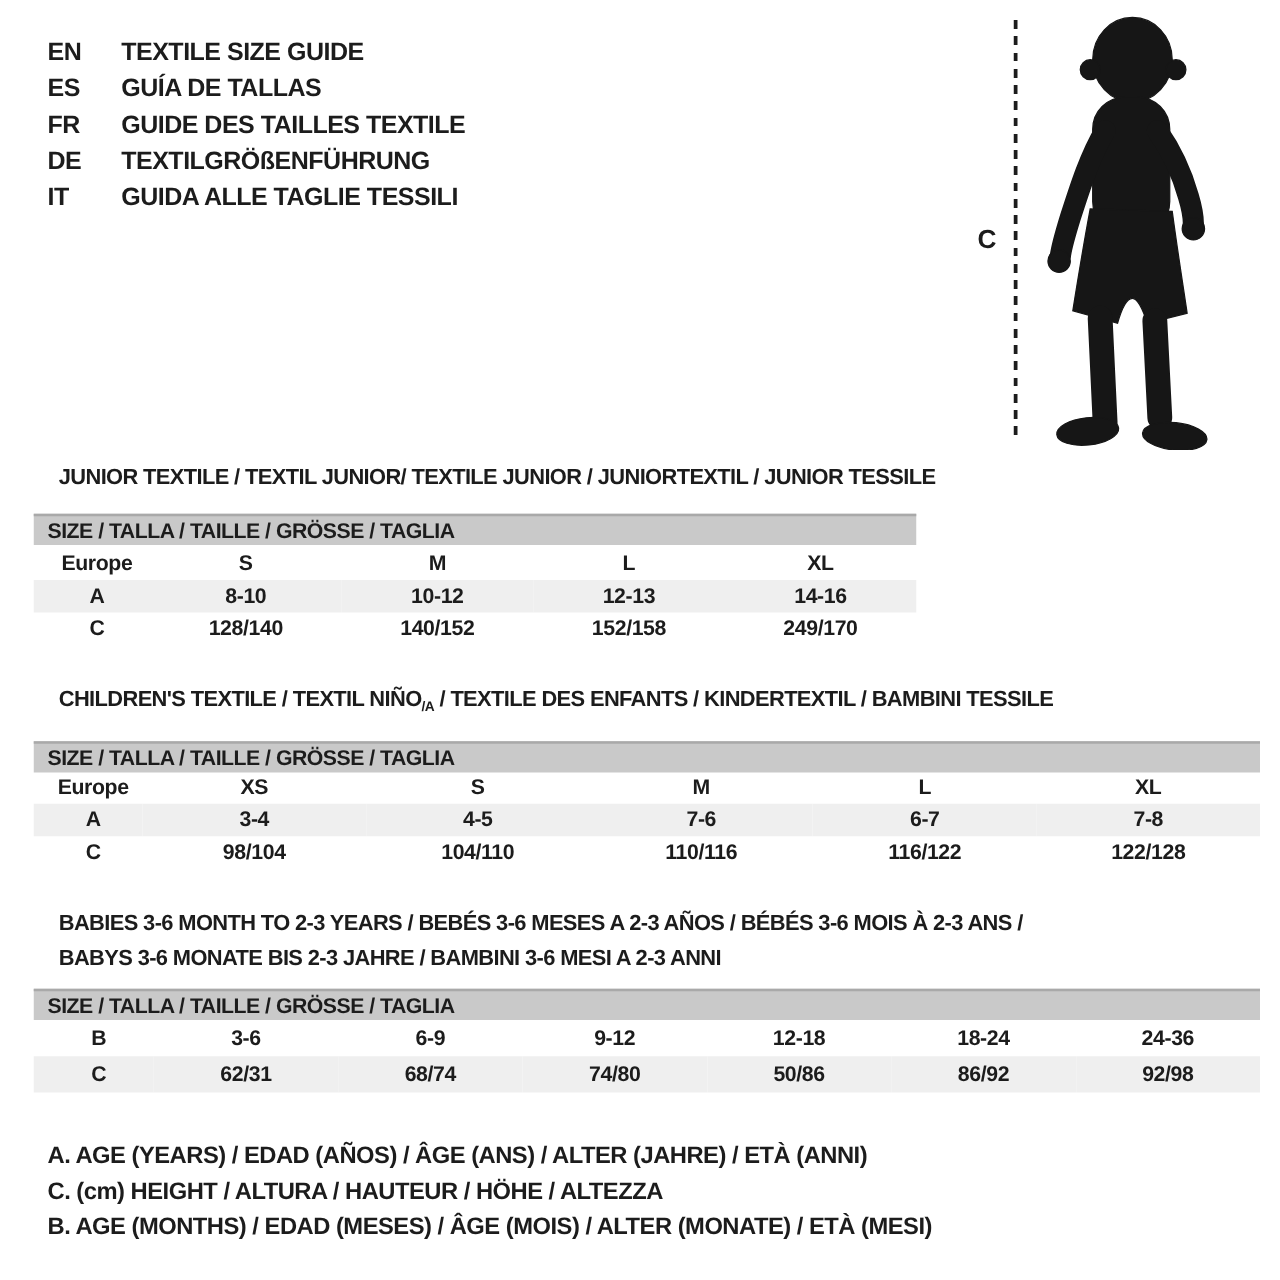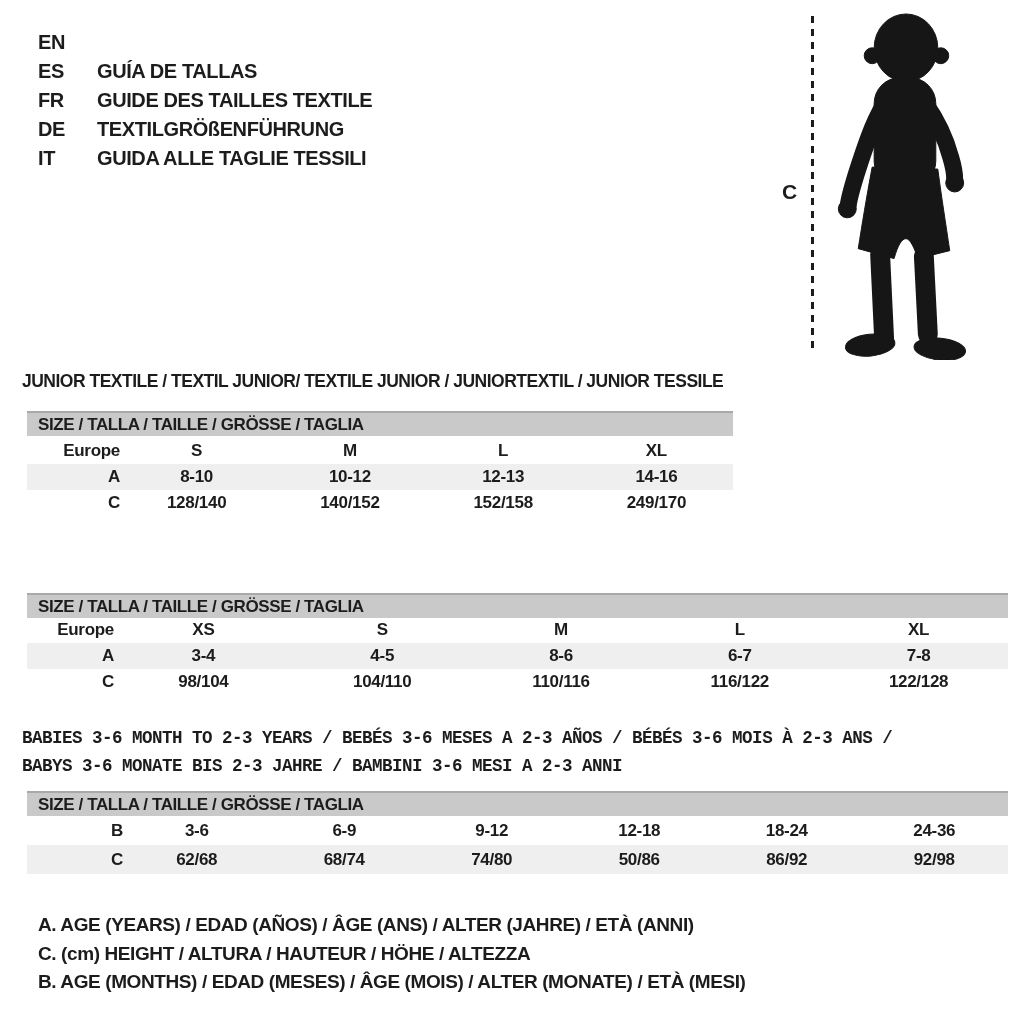--- a/index.html
+++ b/index.html
@@ -34,26 +34,26 @@
   .height-label { position: absolute; left: 14px; top: 174px; font-size: 21px; }
   .dashed-line {
     position: absolute; left: 43px; top: 10px; width: 3px; height: 338px;
     background: repeating-linear-gradient(180deg, var(--ink) 0 7px, transparent 7px 13px);
   }
   .silhouette { position: absolute; left: 52px; top: 4px; width: 162px; height: 350px; }
   .silhouette * { fill: #161616; stroke: #161616; }
 
   
   .sec-title {
-    position: absolute; left: 22px;
+    position: absolute; left: 47px;
     font-size: 17.5px; letter-spacing: -0.5px; white-space: nowrap;
   }
   .t1-title { top: 371px; }
   .t2-title { top: 549px; }
-  .t3-title { top: 724px; line-height: 28px; font-family: Liberation Mono, monospace; }
+  .t3-title { top: 724px; line-height: 28px; }
   .title-sub { font-size: 11px; vertical-align: -4px; }
 
   
   .size-bar {
     position: absolute; left: 27px; height: 25px;
     background: var(--bar-bg);
     border-top: 2px solid var(--bar-edge);
     font-size: 17px; letter-spacing: -0.4px;
     line-height: 23px; padding-left: 11px;
   }
@@ -67,39 +67,40 @@
     border-collapse: collapse; table-layout: fixed;
   }
   .t1-table { top: 438px; width: 706px; }
   .t2-table { top: 617px; width: 981px; }
   .t3-table { top: 816px; width: 981px; }
   .size-table th, .size-table td {
     font-size: 17px; font-weight: 700; letter-spacing: -0.3px;
     height: 26px; vertical-align: middle;
   }
   .t3-table th, .t3-table td { height: 29px; }
-  .size-table th { text-align: right; padding-left: 8px; }
+  .size-table th { text-align: center; padding-left: 8px; }
   .size-table td { text-align: center; }
   .t1-table col.c-label { width: 93px; }
   .t2-table col.c-label { width: 87px; }
   .t3-table col.c-label { width: 96px; }
   tr.shaded { background: var(--stripe); }
 
   
   .footnotes { position: absolute; left: 38px; top: 911px; }
   .footnote { font-size: 19px; letter-spacing: -0.4px; line-height: 28.5px; white-space: nowrap; }
 </style>
 </head>
 <body>
 
 <div class="canvas">
 
   <div class="lang-block">
     <div class="lang-row">
       <span class="lang-code">EN</span>
+      <span class="lang-label">TEXTILE SIZE GUIDE</span>
     </div>
     <div class="lang-row">
       <span class="lang-code">ES</span>
       <span class="lang-label">GUÍA DE TALLAS</span>
     </div>
     <div class="lang-row">
       <span class="lang-code">FR</span>
       <span class="lang-label">GUIDE DES TAILLES TEXTILE</span>
     </div>
     <div class="lang-row">
@@ -160,20 +161,21 @@
       <tr>
         <th>C</th>
         <td>128/140</td>
         <td>140/152</td>
         <td>152/158</td>
         <td>249/170</td>
       </tr>
     </tbody>
   </table>
 
+  <h2 class="sec-title t2-title"><span>CHILDREN'S TEXTILE / TEXTIL NIÑO</span><span class="title-sub">/A</span><span> / TEXTILE DES ENFANTS / KINDERTEXTIL / BAMBINI TESSILE</span></h2>
   <div class="size-bar t2-bar">SIZE / TALLA / TAILLE / GRÖSSE / TAGLIA</div>
   <table class="size-table t2-table">
     <colgroup>
         <col class="c-label">
         <col>
         <col>
         <col>
         <col>
         <col>
       </colgroup>
@@ -183,21 +185,21 @@
         <td>XS</td>
         <td>S</td>
         <td>M</td>
         <td>L</td>
         <td>XL</td>
       </tr>
       <tr class="shaded">
         <th>A</th>
         <td>3-4</td>
         <td>4-5</td>
-        <td>8-6</td>
+        <td>7-6</td>
         <td>6-7</td>
         <td>7-8</td>
       </tr>
       <tr>
         <th>C</th>
         <td>98/104</td>
         <td>104/110</td>
         <td>110/116</td>
         <td>116/122</td>
         <td>122/128</td>
@@ -225,21 +227,21 @@
         <th>B</th>
         <td>3-6</td>
         <td>6-9</td>
         <td>9-12</td>
         <td>12-18</td>
         <td>18-24</td>
         <td>24-36</td>
       </tr>
       <tr class="shaded">
         <th>C</th>
-        <td>62/68</td>
+        <td>62/31</td>
         <td>68/74</td>
         <td>74/80</td>
         <td>50/86</td>
         <td>86/92</td>
         <td>92/98</td>
       </tr>
     </tbody>
   </table>
 
   <div class="footnotes">

